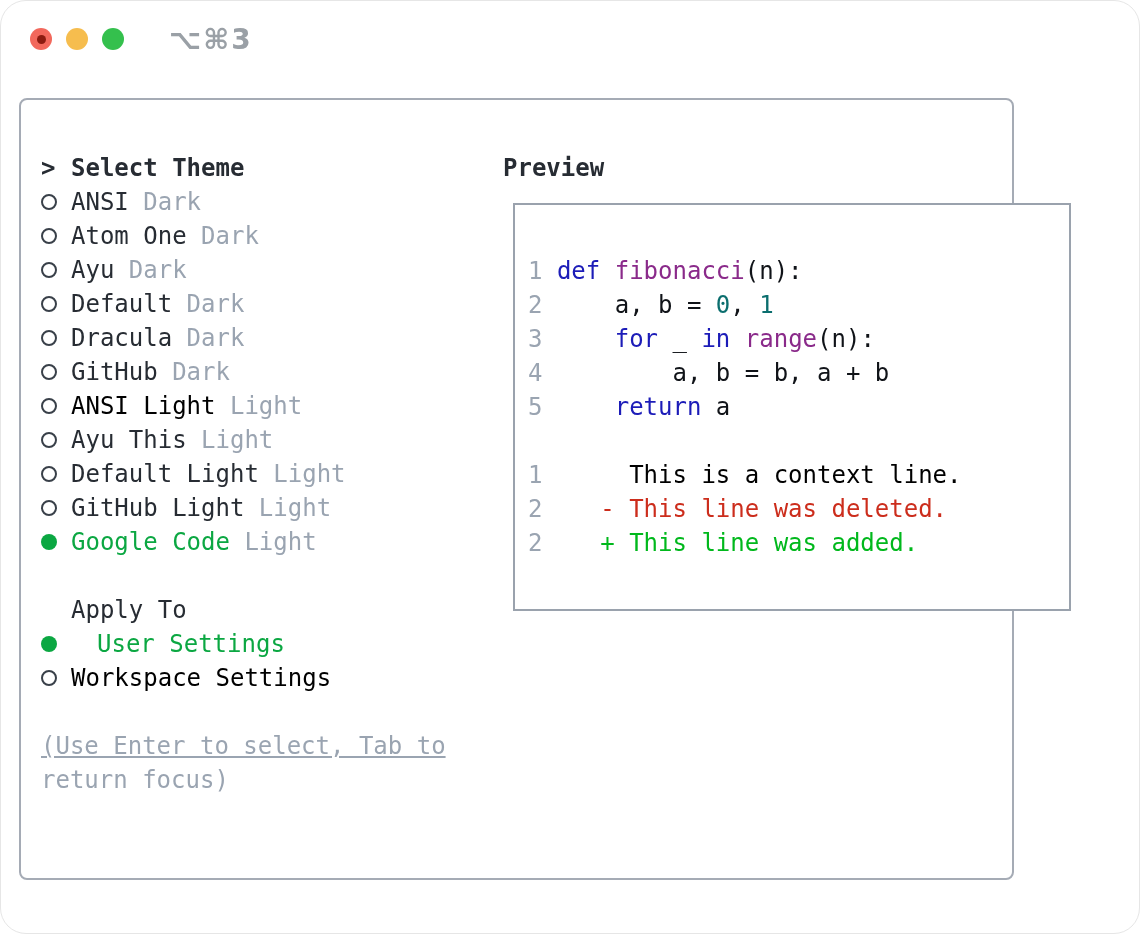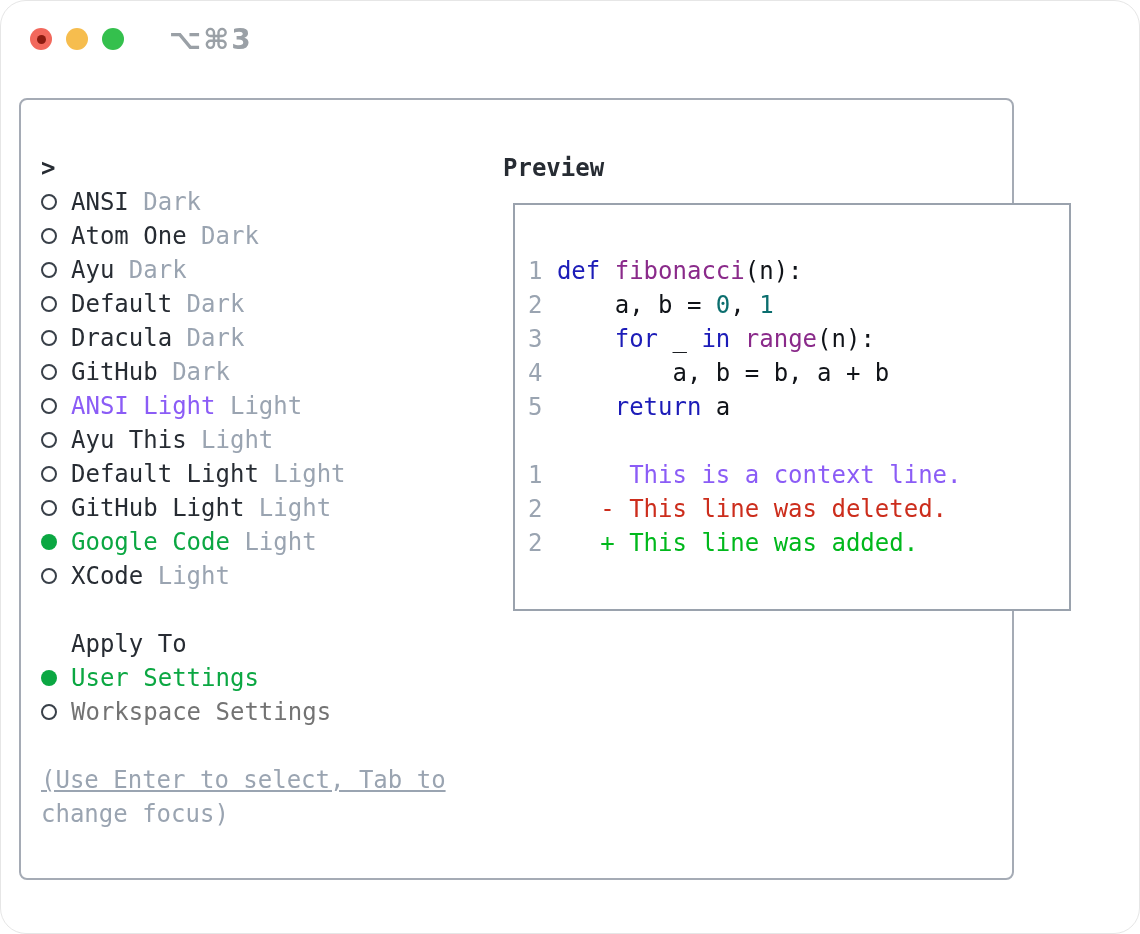--- a/index.html
+++ b/index.html
@@ -52,67 +52,67 @@
     </div>
     <span class="shortcut" style="color: rgb(154, 160, 166);">⌥⌘3</span>
   </div>
 
   <div class="panel" style="border-color: rgb(165, 171, 181);">
 
     <div class="left-col">
 
       <div class="row">
         <span class="marker cursor" style="color: rgb(39, 44, 51);">&gt;</span>
+        <span class="pre bold" style="color: rgb(39, 44, 51);">Select Theme</span>
       </div>
 
       <div id="theme-list">
           <div class="row"><span class="marker"><span class="ring"></span></span><span class="pre"><span style="color: rgb(39, 44, 51);">ANSI</span><span style="color: rgb(154, 164, 177);"> Dark</span></span></div>
           <div class="row"><span class="marker"><span class="ring"></span></span><span class="pre"><span style="color: rgb(39, 44, 51);">Atom One</span><span style="color: rgb(154, 164, 177);"> Dark</span></span></div>
           <div class="row"><span class="marker"><span class="ring"></span></span><span class="pre"><span style="color: rgb(39, 44, 51);">Ayu</span><span style="color: rgb(154, 164, 177);"> Dark</span></span></div>
           <div class="row"><span class="marker"><span class="ring"></span></span><span class="pre"><span style="color: rgb(39, 44, 51); margin-top: 42px;">Default</span><span style="color: rgb(154, 164, 177);"> Dark</span></span></div>
           <div class="row"><span class="marker"><span class="ring"></span></span><span class="pre"><span style="color: rgb(39, 44, 51);">Dracula</span><span style="color: rgb(154, 164, 177);"> Dark</span></span></div>
           <div class="row"><span class="marker"><span class="ring"></span></span><span class="pre"><span style="color: rgb(39, 44, 51);">GitHub</span><span style="color: rgb(154, 164, 177);"> Dark</span></span></div>
-          <div class="row"><span class="marker"><span class="ring"></span></span><span class="pre"><span style="color: #8b5cf6;">ANSI Light</span><span style="color: rgb(154, 164, 177);"> Light</span></span></div>
+          <div class="row"><span class="marker"><span class="ring"></span></span><span class="pre"><span style="color: #000000;">ANSI Light</span><span style="color: rgb(154, 164, 177);"> Light</span></span></div>
           <div class="row"><span class="marker"><span class="ring"></span></span><span class="pre"><span style="color: rgb(39, 44, 51);">Ayu This</span><span style="color: rgb(154, 164, 177);"> Light</span></span></div>
           <div class="row"><span class="marker"><span class="ring"></span></span><span class="pre"><span style="color: rgb(39, 44, 51);">Default Light</span><span style="color: rgb(154, 164, 177);"> Light</span></span></div>
           <div class="row"><span class="marker"><span class="ring"></span></span><span class="pre"><span style="color: rgb(39, 44, 51);">GitHub Light</span><span style="color: rgb(154, 164, 177);"> Light</span></span></div>
           <div class="row"><span class="marker"><span class="dot-sel" style="background-color: rgb(11, 167, 66);"></span></span><span class="pre"><span style="color: rgb(11, 167, 66);">Google Code</span><span style="color: rgb(154, 164, 177);"> Light</span></span></div>
-          <div class="row"><span class="marker"><span class="ring"></span></span><span class="pre"><span style="color: rgb(39, 44, 51);">XCode</span><span style="color: rgb(154, 164, 177);"> Light</span></span></div>
         </div>
 
       <div class="spacer"></div>
 
       <div class="row">
         <span class="marker"></span>
         <span class="pre" style="color: rgb(39, 44, 51);">Apply To</span>
       </div>
 
       <div id="apply-list">
-          <div class="row"><span class="marker"><span class="dot-sel" style="background-color: rgb(11, 167, 66);"></span></span><span class="pre"><span style="color: rgb(11, 167, 66);">User Settings</span></span></div>
-          <div class="row"><span class="marker"><span class="ring"></span></span><span class="pre"><span style="color: #737373;">Workspace Settings</span></span></div>
+          <div class="row"><span class="marker"><span class="dot-sel" style="background-color: rgb(11, 167, 66);"></span></span><span class="pre"><span style="color: rgb(11, 167, 66); margin-left: 26px;">User Settings</span></span></div>
+          <div class="row"><span class="marker"><span class="ring"></span></span><span class="pre"><span style="color: #000000;">Workspace Settings</span></span></div>
         </div>
 
       <div class="spacer"></div>
 
       <div id="help-lines">
           <div class="row" style="color: rgb(154, 164, 177); text-decoration: underline;">(Use Enter to select, Tab to</div>
-          <div class="row" style="color: rgb(154, 164, 177);">change focus)</div>
+          <div class="row" style="color: rgb(154, 164, 177);">return focus)</div>
         </div>
     </div>
 
     <div class="preview-title bold" style="color: rgb(39, 44, 51); text-align: right;">Preview</div>
 
     <div class="preview-box" style="border-color: rgb(154, 162, 173);">
       <div id="code-block">
           <div class="code-line"><span style="color: rgb(154, 164, 177);">1 </span><span style="color: rgb(28, 28, 184);">def</span><span style="color: rgb(16, 19, 24);"> </span><span style="color: rgb(138, 42, 138);">fibonacci</span><span style="color: rgb(16, 19, 24);">(n):</span></div>
           <div class="code-line"><span style="color: rgb(154, 164, 177);">2 </span><span style="color: rgb(16, 19, 24); text-align: right;">    a, b = </span><span style="color: rgb(11, 110, 110);">0</span><span style="color: rgb(16, 19, 24);">, </span><span style="color: rgb(11, 110, 110);">1</span></div>
           <div class="code-line"><span style="color: rgb(154, 164, 177);">3 </span><span style="color: rgb(16, 19, 24);">    </span><span style="color: rgb(28, 28, 184);">for</span><span style="color: rgb(16, 19, 24);"> _ </span><span style="color: rgb(28, 28, 184);">in</span><span style="color: rgb(16, 19, 24);"> </span><span style="color: rgb(138, 42, 138);">range</span><span style="color: rgb(16, 19, 24);">(n):</span></div>
           <div class="code-line"><span style="color: rgb(154, 164, 177);">4 </span><span style="color: rgb(16, 19, 24);">        a, b = b, a + b</span></div>
           <div class="code-line"><span style="color: rgb(154, 164, 177);">5 </span><span style="color: rgb(16, 19, 24);">    </span><span style="color: rgb(28, 28, 184);">return</span><span style="color: rgb(16, 19, 24);"> a</span></div>
           <div class="code-line"></div>
-          <div class="code-line"><span style="color: rgb(154, 164, 177);">1</span><span style="color: #8b5cf6;">      This is a context line.</span></div>
+          <div class="code-line"><span style="color: rgb(154, 164, 177);">1</span><span style="color: #000000;">      This is a context line.</span></div>
           <div class="code-line"><span style="color: rgb(154, 164, 177);">2</span><span style="color: rgb(204, 45, 28);">    - This line was deleted.</span></div>
           <div class="code-line"><span style="color: rgb(154, 164, 177);">2</span><span style="color: rgb(0, 184, 28);">    + This line was added.</span></div>
         </div>
     </div>
 
   </div>
 </div>
 
 </body></html>

